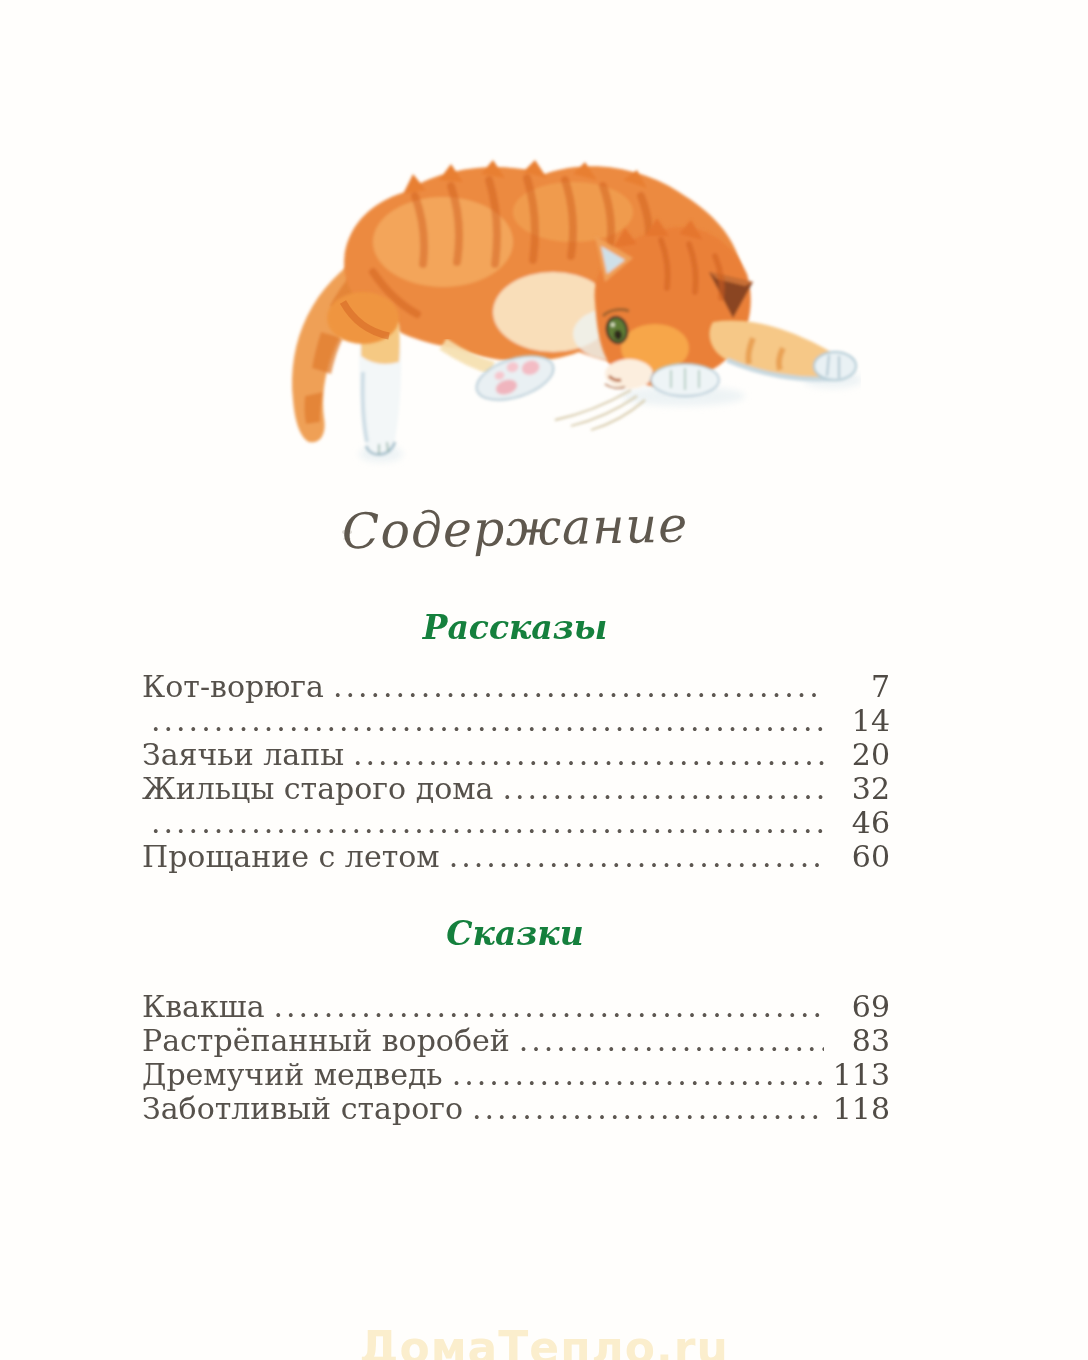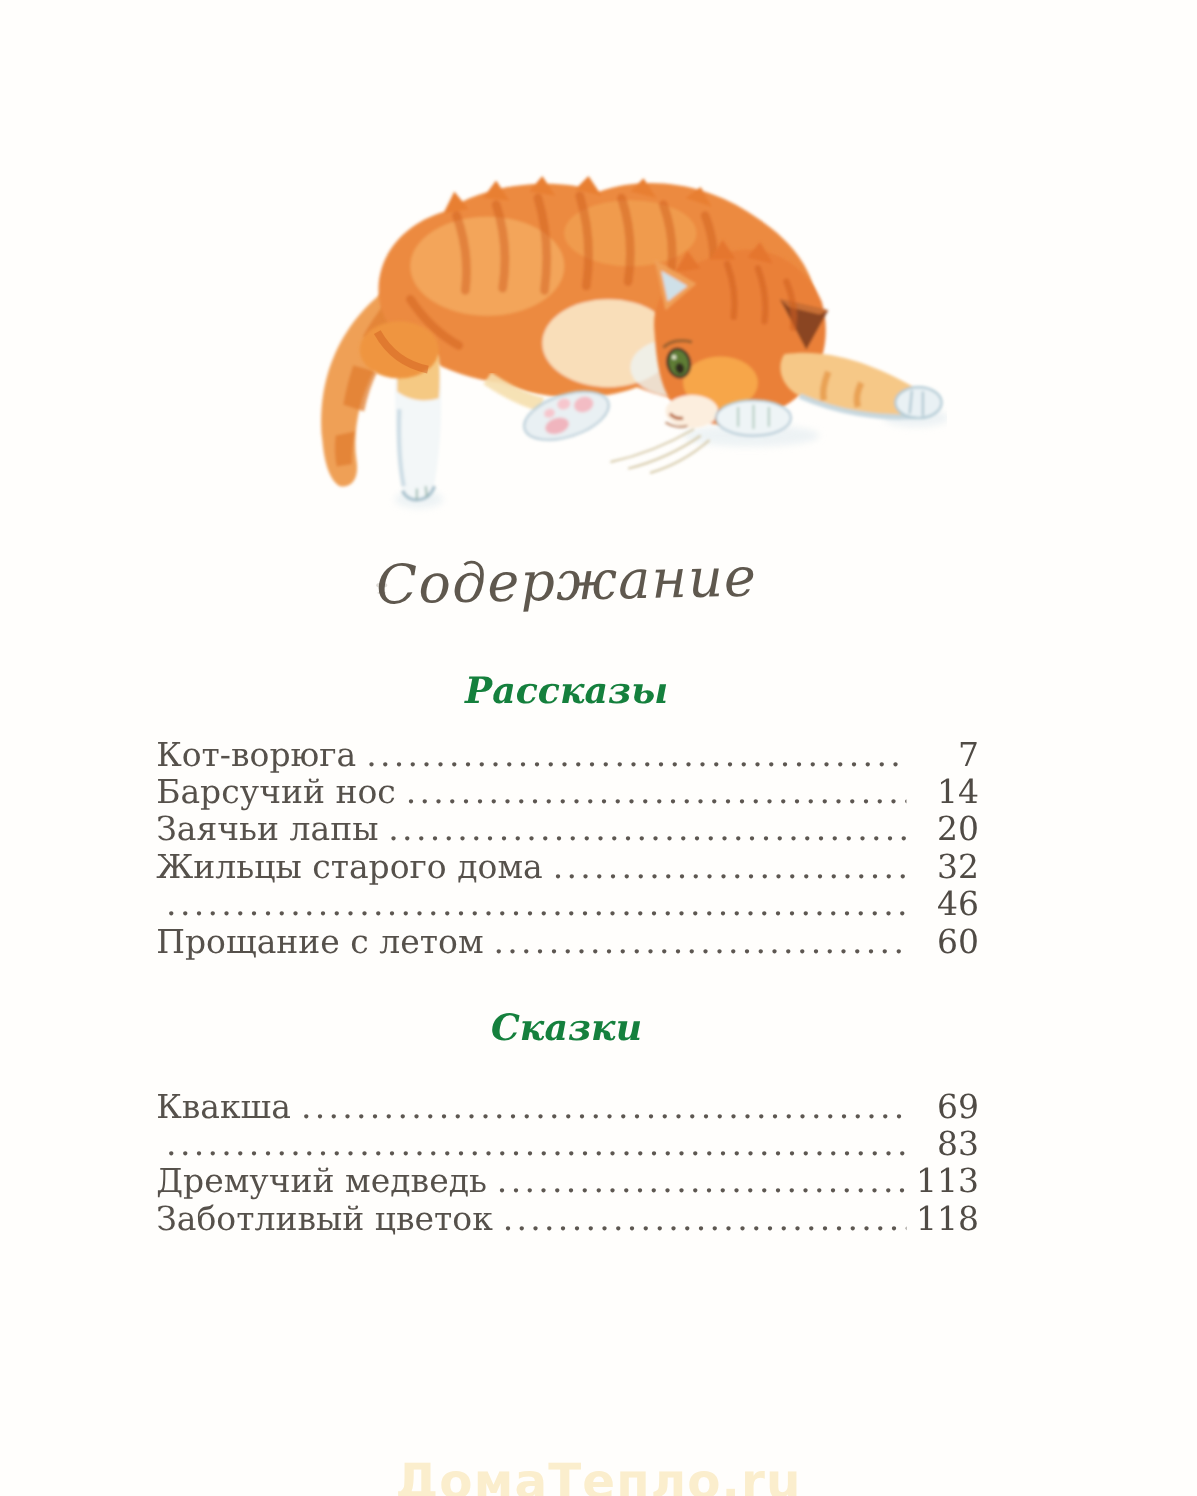--- a/index.html
+++ b/index.html
@@ -174,21 +174,20 @@
 
   <div class="toc-heading" id="heading-0">Рассказы</div>
   <ol class="toc-list" id="list-0">
     <li class="toc-row">
       <span class="entry-title">Кот-ворюга</span>
       <span class="leader">..........................................................................................</span>
       <span class="entry-page">7</span>
     </li>
 
     <li class="toc-row">
-      <span class="entry-title">Барсучий нос</span>
       <span class="leader">..........................................................................................</span>
       <span class="entry-page">14</span>
     </li>
 
     <li class="toc-row">
       <span class="entry-title">Заячьи лапы</span>
       <span class="leader">..........................................................................................</span>
       <span class="entry-page">20</span>
     </li>
 
@@ -212,32 +211,33 @@
 
   <div class="toc-heading" id="heading-1">Сказки</div>
   <ol class="toc-list" id="list-1">
     <li class="toc-row">
       <span class="entry-title">Квакша</span>
       <span class="leader">..........................................................................................</span>
       <span class="entry-page">69</span>
     </li>
 
     <li class="toc-row">
+      <span class="entry-title">Растрёпанный воробей</span>
       <span class="leader">..........................................................................................</span>
       <span class="entry-page">83</span>
     </li>
 
     <li class="toc-row">
       <span class="entry-title">Дремучий медведь</span>
       <span class="leader">..........................................................................................</span>
       <span class="entry-page">113</span>
     </li>
 
     <li class="toc-row">
-      <span class="entry-title">Заботливый цветок</span>
+      <span class="entry-title">Заботливый старого</span>
       <span class="leader">..........................................................................................</span>
       <span class="entry-page">118</span>
     </li>
   </ol>
 
   <div class="watermark">ДомаТепло.ru</div>
 
 </div>
 
 </body></html>

